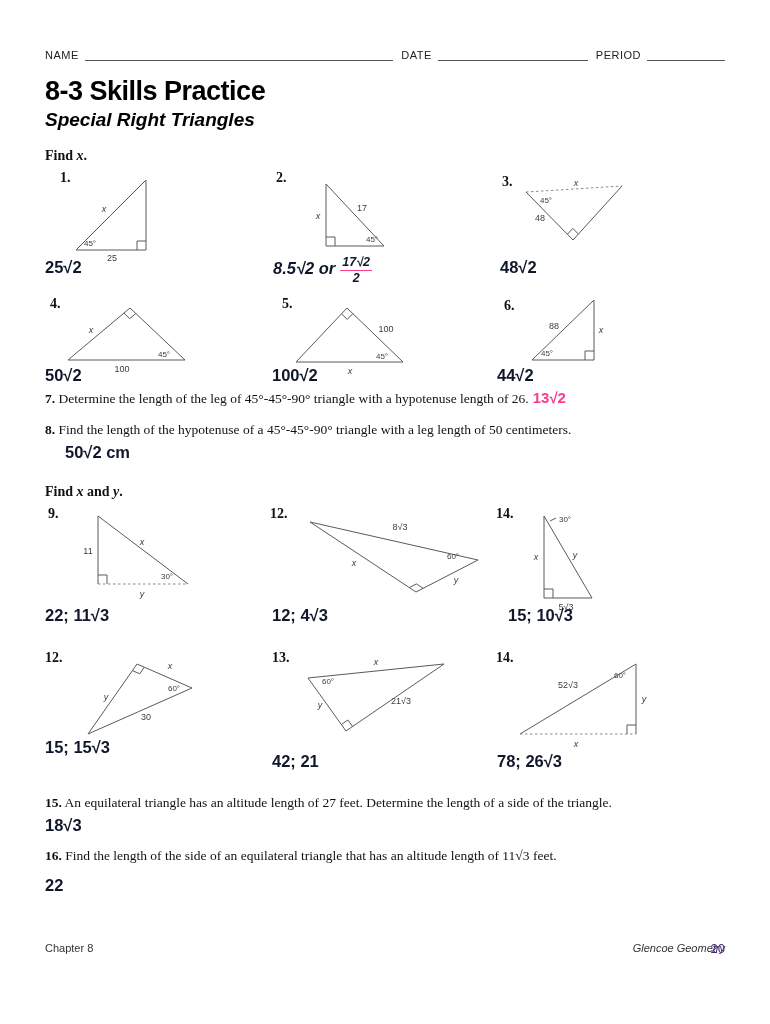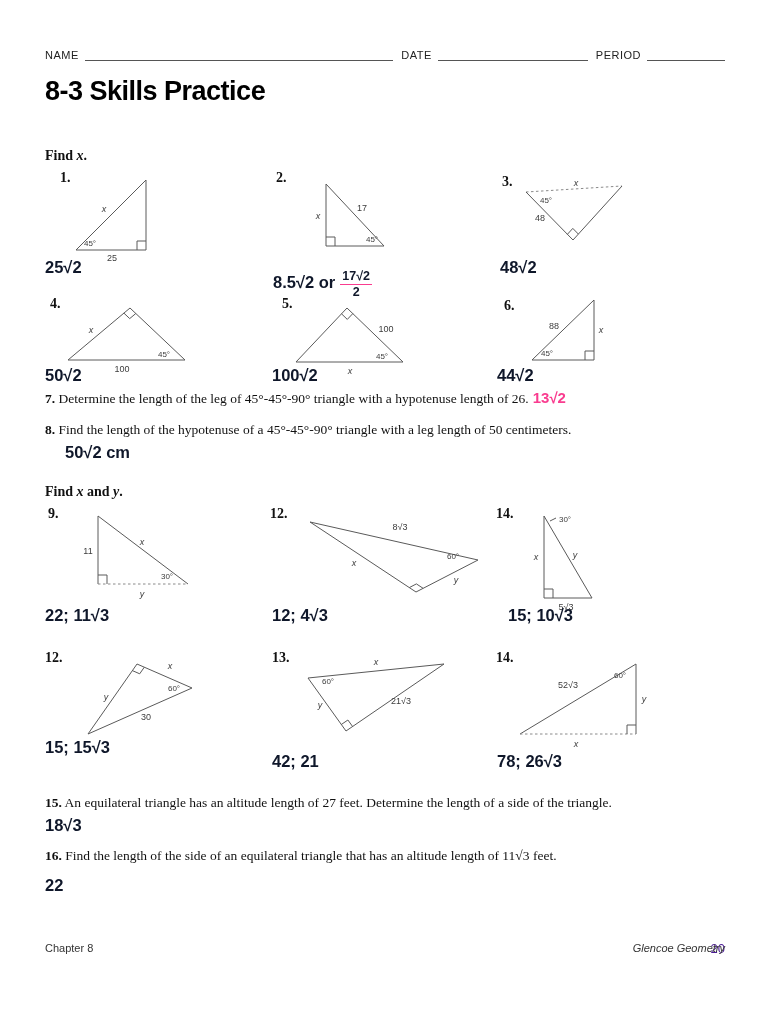--- a/index.html
+++ b/index.html
@@ -47,20 +47,21 @@
   <div class="hdr">
     <span>NAME</span>
     <span class="hline" style="flex:1;margin:0 8px 0 6px;"></span>
     <span>DATE</span>
     <span class="hline" style="width:150px;margin:0 8px 0 6px;"></span>
     <span>PERIOD</span>
     <span class="hline" style="width:78px;margin-left:6px;"></span>
   </div>
 
   <div class="title">8-3 Skills Practice</div>
+  <div class="subtitle">Special Right Triangles</div>
 
   <div class="sect" style="left:45px;top:148px;">
     <span>Find </span><span class="var">x</span><span>.</span>
   </div>
 
   <div class="pnum" style="left:60px;top:170px;">1.</div>
   <div class="diagram" style="left:68px;top:172px;">
     <svg width="100" height="92" viewBox="0 0 100 92">
       <polygon class="tri" points="8,78 78,8 78,78"></polygon>
       <path class="ra" d="M69,78 L69,69 L78,69"></path>
@@ -88,21 +89,21 @@
       <line class="tri" x1="8" y1="14" x2="55" y2="62"></line>
       <line class="tri" x1="104" y1="8" x2="55" y2="62"></line>
       <path class="ra" d="M49.4,56.3 L54.8,50.4 L60.4,56.1"></path>
       <text class="tl tlv" x="58" y="8" text-anchor="middle">x</text>
       <text class="ta" x="28" y="25" text-anchor="middle">45°</text>
       <text class="tl" x="22" y="43" text-anchor="middle">48</text>
     </svg>
   </div>
 
   <div class="answer" style="left:45px;top:258px;">25√2</div>
-  <div class="answer" style="left:273px;top:270px;">
+  <div class="answer" style="left:273px;top:256px;font-style:italic;">
     <span>8.5√2 or</span><span class="frac"><span class="fn">17√2</span><span class="fd">2</span></span>
   </div>
   <div class="answer" style="left:500px;top:258px;">48√2</div>
 
   <div class="pnum" style="left:50px;top:296px;">4.</div>
   <div class="diagram" style="left:60px;top:300px;">
     <svg width="130" height="74" viewBox="0 0 130 74">
       <polygon class="tri" points="8,60 70,8 125,60"></polygon>
       <path class="ra" d="M63.9,13.1 L69.7,18.6 L75.8,13.5"></path>
       <text class="tl tlv" x="31" y="33" text-anchor="middle">x</text>

